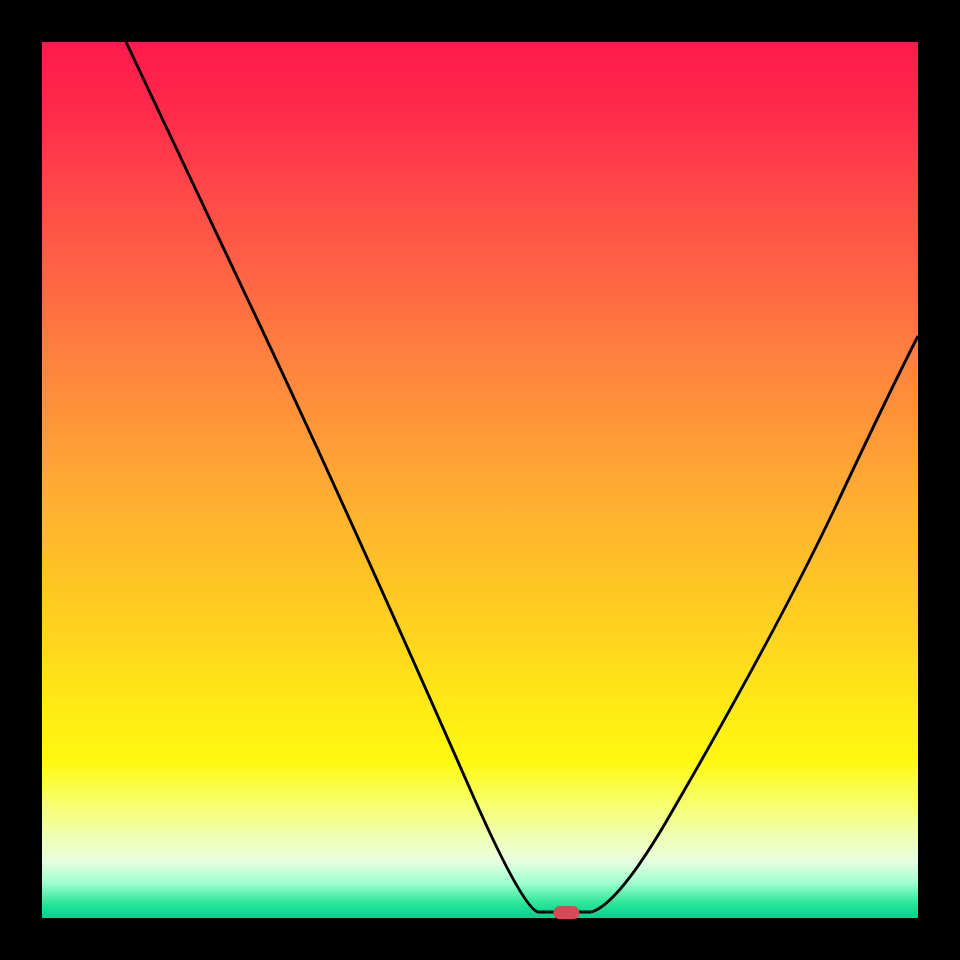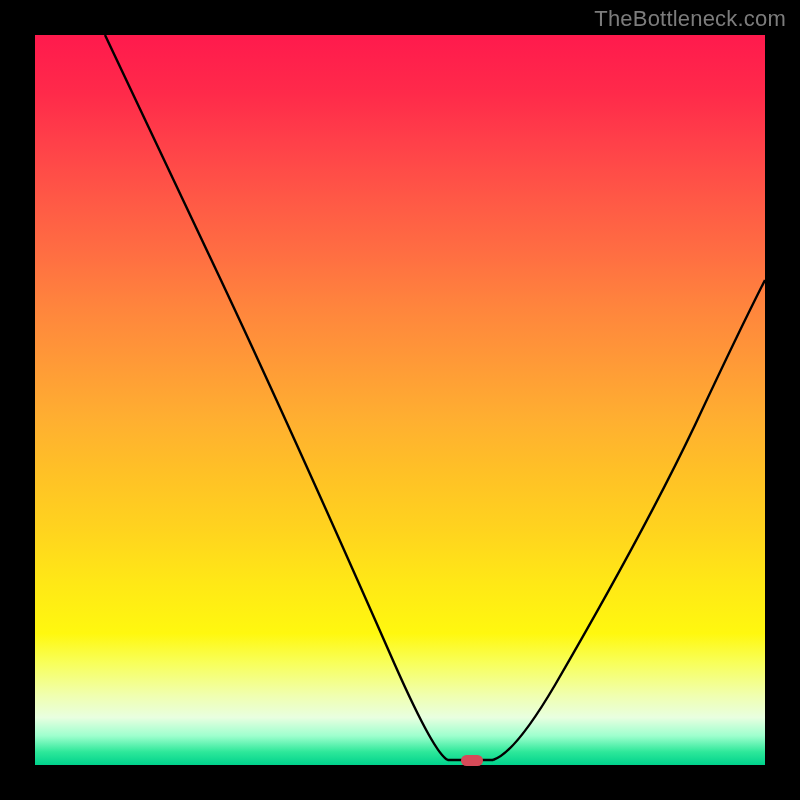--- a/index.html
+++ b/index.html
@@ -66,21 +66,20 @@
     color: #7c7c7c;
     font-size: 22px;
     letter-spacing: 0.2px;
     font-weight: 500;
   }
 </style>
 </head>
 <body>
 <div class="container">
 
-  <div class="watermark">TheBottleneck.com</div>
 
   <div class="plot-area">
 
     <svg class="curve" viewBox="0 0 730 730" preserveAspectRatio="none">
 
       <path d="M 70 0
                L 175 222
                Q 250 380 360 630
                Q 400 720 413 725
                L 458 725" fill="none" stroke="#000" stroke-width="2.4"></path>

